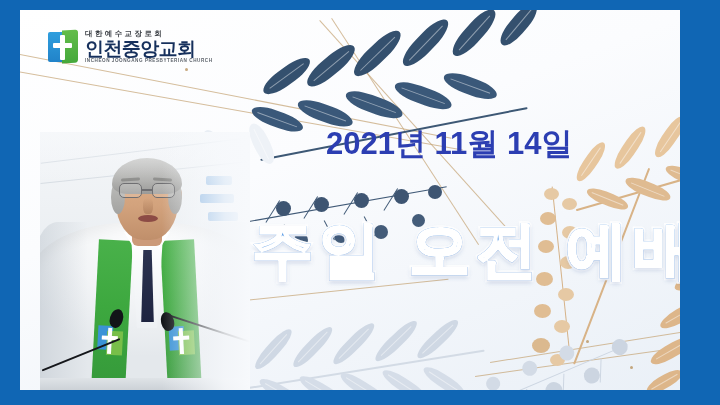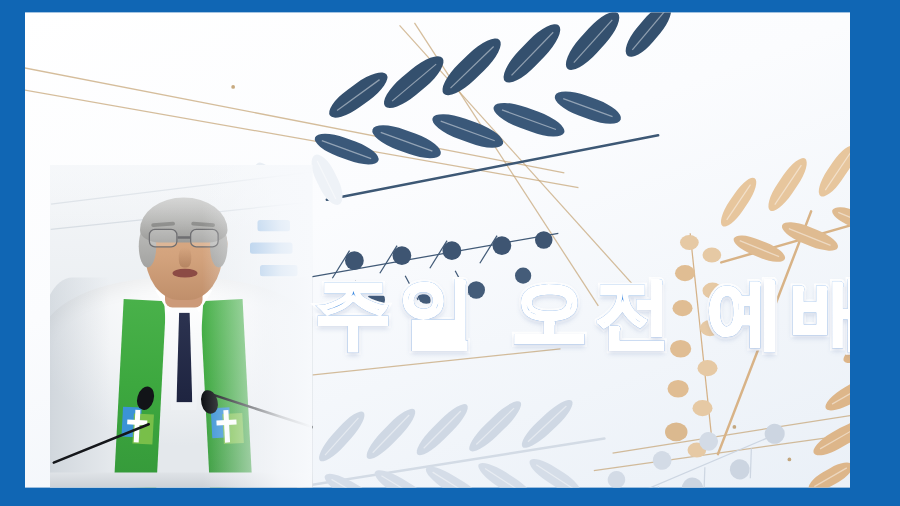--- a/index.html
+++ b/index.html
@@ -492,17 +492,31 @@
       </div>
       <div>
         <div class="mic-arm" style="left:126px; top:210px; width:88px; transform:rotate(18deg);"></div>
         <div class="mic-head" style="left:121px; top:180px; transform:rotate(-14deg);"></div>
       </div>
 
       <div class="pulpit"></div>
       <div class="photo-fade"></div>
     </div>
 
-
+    <div id="logo">
+      <div id="logo-mark">
+        <div class="panel-b"></div>
+        <div class="panel-g"></div>
+        <div class="cr-v"></div>
+        <div class="cr-h"></div>
+      </div>
+      <div id="logo-text">
+        <div id="logo-top">대한예수교장로회</div>
+        <div id="logo-main">인천중앙교회</div>
+        <div id="logo-sub">INCHEON JOONGANG PRESBYTERIAN CHURCH</div>
+      </div>
+    </div>
+
+    <div id="date-line">2021년 11월 14일</div>
     <div id="main-title-shadow" aria-hidden="true">주일 오전 예배</div>
     <div id="main-title">주일 오전 예배</div>
   </div>
 </div>
 
 </body></html>

